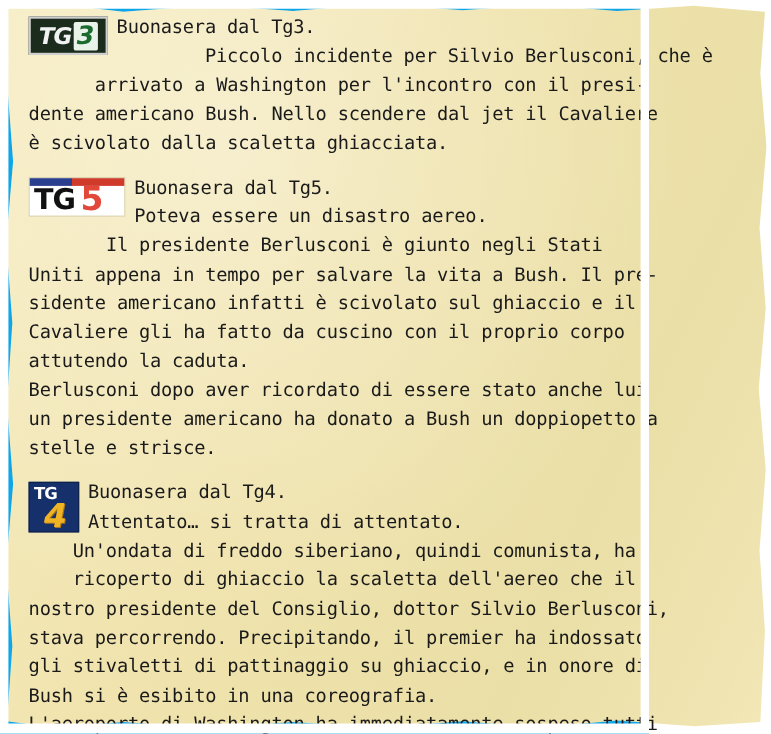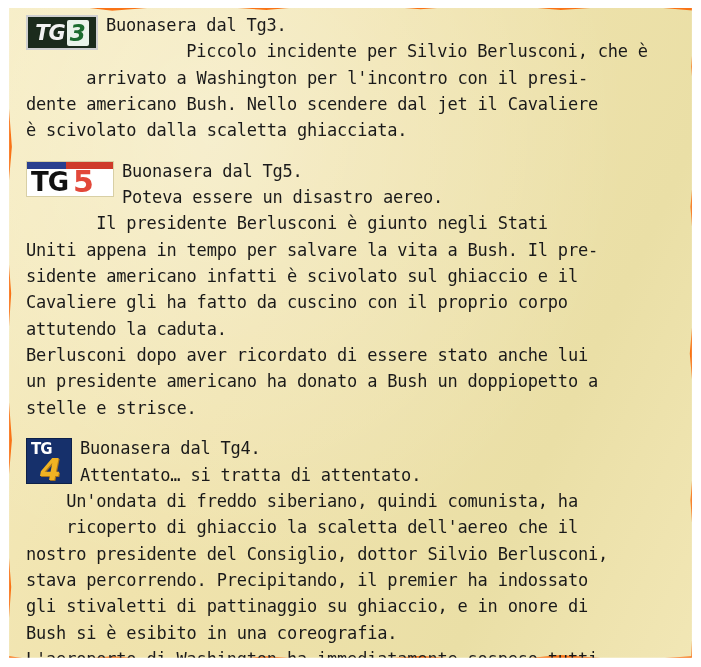--- a/index.html
+++ b/index.html
@@ -8,23 +8,23 @@
     background: #ffffff;
   }
   body {
     width: 701px;
     height: 667px;
     font-family: "DejaVu Sans Mono", monospace;
     overflow: hidden;
   }
   #page {
     position: relative;
-    width: 701px;
-    height: 667px;
-    background: #f97316;
+    width: 590px;
+    height: 667px;
+    background: #0ea5e9;
     box-sizing: border-box;
   }
   
   #page::before {
     content: "";
     position: absolute;
     inset: 0;
     background: #ffffff;
     -webkit-clip-path: polygon(
       0% 0%, 100% 0%, 100% 100%, 0% 100%, 0% 0%,

